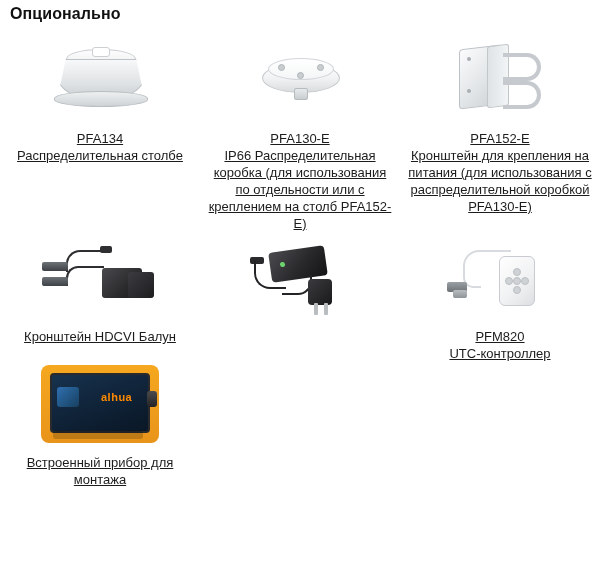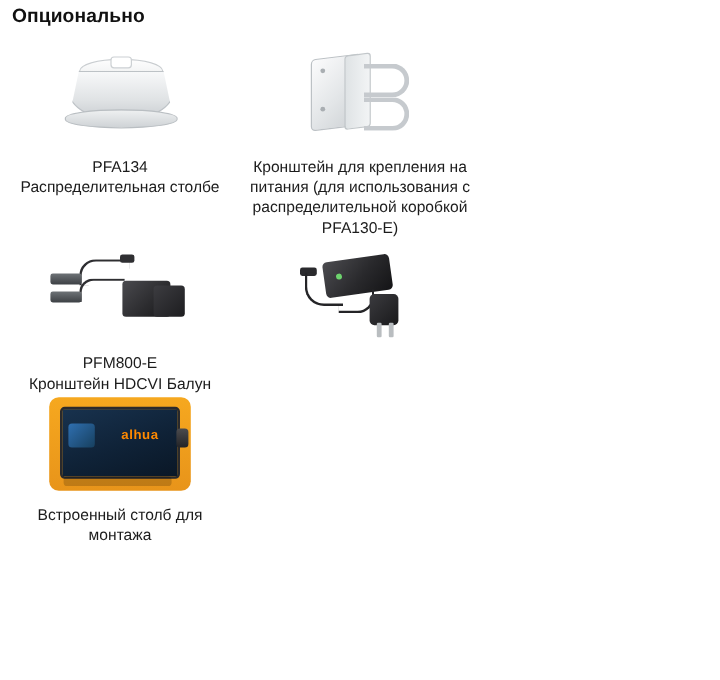--- a/index.html
+++ b/index.html
@@ -53,20 +53,21 @@
     position: relative;
     text-align: center;
   }
   .caption {
     text-align: center;
     font-size: 13px;
     line-height: 17px;
     color: #1c1c1c;
     width: 185px;
     margin-top: 6px;
+    text-decoration: underline;
   }
   .caption .model {
     display: block;
   }
   .caption .desc {
     display: block;
   }
   .row2 .art { height: 90px; }
   .row3 .art { height: 86px; }
 
@@ -304,33 +305,50 @@
             <div class="body"></div>
             <div class="base"></div>
           </div>
         </div>
         <div class="caption">
           <span class="model">PFA134</span>
           <span class="desc">Распределительная столбе</span>
         </div>
       </div>
 
+      <div class="cell">
+        <div class="art">
+          <div class="pfa130">
+            <div class="disk"></div>
+            <div class="diskTop"></div>
+            <div class="screw s1"></div>
+            <div class="screw s2"></div>
+            <div class="screw s3"></div>
+            <div class="stem"></div>
+          </div>
+        </div>
+        <div class="caption">
+          <span class="model">PFA130-E</span>
+          <span class="desc">IP66 Распределительная коробка (для использования по отдельности или с креплением на столб PFA152-E)</span>
+        </div>
+      </div>
 
       <div class="cell">
         <div class="art">
           <div class="pfa152">
             <div class="plate"></div>
             <div class="plate2"></div>
             <div class="strap b1"></div>
             <div class="strap b2"></div>
             <div class="hole h1"></div>
             <div class="hole h2"></div>
           </div>
         </div>
         <div class="caption">
+          <span class="model">PFA152-E</span>
           <span class="desc">Кронштейн для крепления на питания  (для использования с распределительной коробкой PFA130-E)</span>
         </div>
       </div>
 
     </div>
 
     <div class="row row2">
 
       <div class="cell">
         <div class="art">
@@ -338,58 +356,77 @@
             <div class="cable c1"></div>
             <div class="cable c2"></div>
             <div class="term"></div>
             <div class="bnc bnc1"></div>
             <div class="bnc bnc2"></div>
             <div class="box"></div>
             <div class="box2"></div>
           </div>
         </div>
         <div class="caption">
-          <span class="model">PFM800-E</span>
           <span class="desc">Кронштейн HDCVI Балун</span>
         </div>
       </div>
 
       <div class="cell">
         <div class="art">
           <div class="pfm321">
             <div class="dc"></div>
             <div class="wire"></div>
             <div class="brick"></div>
             <div class="led"></div>
             <div class="wire2"></div>
             <div class="plug"></div>
             <div class="prong p1"></div>
             <div class="prong p2"></div>
           </div>
         </div>
       </div>
 
+      <div class="cell">
+        <div class="art">
+          <div class="pfm820">
+            <div class="cord"></div>
+            <div class="cord2"></div>
+            <div class="jack"></div>
+            <div class="jack2"></div>
+            <div class="remote"></div>
+            <div class="btn k1"></div>
+            <div class="btn k2"></div>
+            <div class="btn k3"></div>
+            <div class="btn k4"></div>
+            <div class="btn k5"></div>
+          </div>
+        </div>
+        <div class="caption">
+          <span class="model">PFM820</span>
+          <span class="desc">UTC-контроллер</span>
+        </div>
+      </div>
 
     </div>
 
     <div class="row row3">
 
       <div class="cell">
         <div class="art">
           <div class="pfm904">
             <div class="shell"></div>
             <div class="screen"></div>
             <div class="thumb"></div>
             <div class="logo">alhua</div>
             <div class="knob"></div>
             <div class="strip"></div>
           </div>
         </div>
         <div class="caption">
-          <span class="desc">Встроенный столб для монтажа</span>
+          <span class="desc">Встроенный прибор для монтажа</span>
         </div>
       </div>
 
       <div class="cell"></div>
       <div class="cell"></div>
 
     </div>
 
   </div>
 </div>

